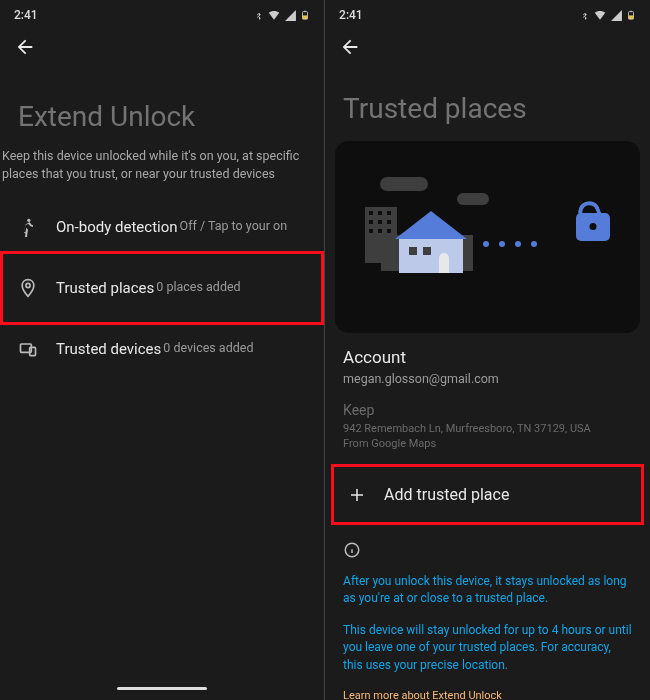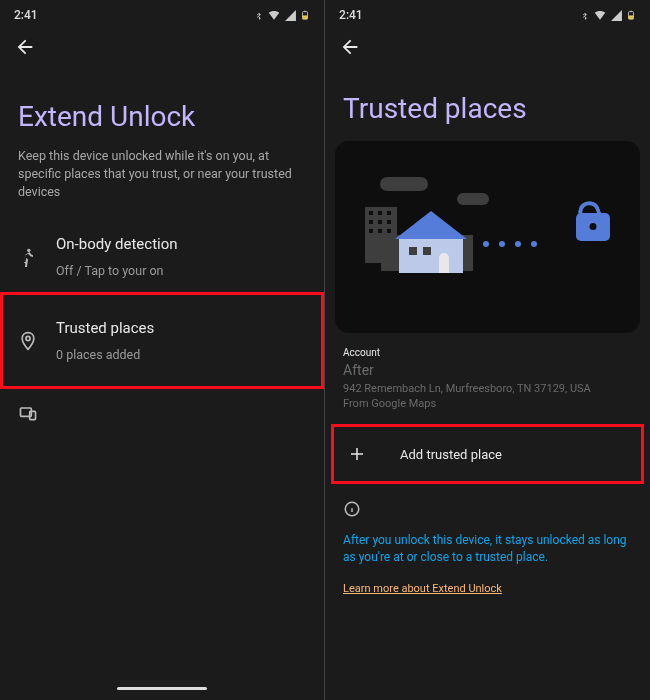--- a/index.html
+++ b/index.html
@@ -32,42 +32,42 @@
     .status-icons { display: flex; align-items: center; gap: 3px; }
     .back-btn {
       padding: 10px 14px;
       cursor: pointer;
     }
     .back-btn svg { width: 22px; height: 22px; fill: #e8e8e8; }
     .page-title {
       font-size: 28px;
       font-weight: 400;
       padding: 28px 18px 14px;
-      color: #c4b5fd;
+      color: #737373;
     }
     .page-subtitle {
       font-size: 12.5px;
       color: #a8a8a8;
-      padding: 0 18px 20px;
+      padding: 0 2px 20px;
       line-height: 1.45;
     }
     .list-item {
       display: flex;
       align-items: center;
       padding: 14px 18px;
       gap: 18px;
       cursor: pointer;
     }
     .list-item.highlighted {
       border: 3px solid #fb0d1c;
       padding: 24px 15px;
     }
     .list-icon { width: 20px; height: 20px; display: flex; align-items: center; justify-content: center; flex-shrink: 0; }
     .list-icon svg { width: 20px; height: 20px; }
-    .list-text { display: flex; flex-direction: column; gap: 10px; }
+    .list-text { display: flex; flex-direction: row; gap: 2px; }
     .list-label { font-size: 15px; color: #e8e8e8; }
     .list-sub { font-size: 12.5px; color: #9a9a9a; }
     .nav-bar {
       position: absolute;
       bottom: 10px;
       left: 50%;
       transform: translateX(-50%);
       width: 90px;
       height: 3px;
       background: #ddd;
@@ -93,35 +93,35 @@
     .wall { width:64px; height:34px; background:#bcc9e8; margin: 0 auto; position:relative; }
     .window { position:absolute; width:8px; height:8px; background:#3e3e3e; top:8px; }
     .window.w1{left:10px;} .window.w2{left:24px;}
     .door { position:absolute; width:10px; height:20px; background:#e8e8e8; bottom:0; left:40px; border-radius:5px 5px 0 0; }
     .dots { position:absolute; top:100px; left:148px; display:flex; gap:10px; }
     .dot { width:6px; height:6px; background:#547cd8; border-radius:50%; }
     .padlock { position:absolute; top:72px; right:30px; }
     .padlock-body { width:34px; height:28px; background:#547cd8; border-radius:5px; position:relative; }
     .padlock-body::after { content:""; position:absolute; top:10px; left:50%; transform:translateX(-50%); width:7px; height:7px; background:#0e0e0e; border-radius:50%; }
     .padlock-shackle { width:22px; height:18px; border:4px solid #547cd8; border-bottom:none; border-radius:12px 12px 0 0; position:absolute; top:-16px; left:4px; transform:rotate(-20deg); transform-origin:bottom right; }
-    .section-label { font-size: 10px; color:#e8e8e8; padding: 0 18px 4px; }
+    .section-label { font-size: 17px; color:#e8e8e8; padding: 0 18px 4px; }
     .section-value { font-size: 12.5px; color:#9a9a9a; padding: 0 18px 16px; }
     .dim-label { font-size: 14px; color:#6a6a6a; padding: 0 18px 4px; }
     .dim-sub { font-size: 11px; color:#6a6a6a; padding: 0 18px 2px; }
     .add-row {
       margin: 12px 6px 8px;
       border: 3px solid #fb0d1c;
       display: flex;
       align-items: center;
       gap: 18px;
       padding: 18px 14px;
       cursor: pointer;
     }
     .add-row svg { width:18px; height:18px; }
-    .add-label { font-size:13px; color:#e8e8e8;margin-left:16px; }
+    .add-label { font-size:16px; color:#e8e8e8; }
     .info-icon { padding: 8px 18px 6px; }
     .info-icon svg { width:18px; height:18px; }
     .info-text { font-size: 12px; color:#0ea5e9; padding: 4px 18px 10px; line-height:1.45; }
     .learn-more { font-size: 11px; color:#fdba74; padding: 0 18px; text-decoration: underline; }
   </style>
 </head>
 <body>
 
 <div class="phone phone-left">
   <div class="status-bar">
@@ -179,20 +179,24 @@
     </div>
   </div>
 
   <div class="list-item">
     <span class="list-icon">
       <svg viewBox="0 0 24 24" fill="none" stroke="#bbb" stroke-width="2">
           <rect x="3" y="6" width="13" height="10" rx="1"></rect>
           <rect x="14" y="10" width="7" height="10" rx="1"></rect>
         </svg>
     </span>
+    <div class="list-text">
+      <span class="list-label">Trusted devices</span>
+      <span class="list-sub">0 devices added</span>
+    </div>
   </div>
 
   <div class="nav-bar"></div>
 </div>
 
 <div class="phone">
   <div class="status-bar">
     <span>2:41</span>
     <span class="status-icons">
       <svg viewBox="0 0 24 24" width="11" height="11" fill="#ccc">
@@ -239,33 +243,35 @@
         <div class="dot"></div>
         <div class="dot"></div>
     </div>
     <div class="padlock">
       <div class="padlock-shackle"></div>
       <div class="padlock-body"></div>
     </div>
   </div>
 
   <div class="section-label">Account</div>
-
-  <div class="dim-label">After</div>
+  <div class="section-value">megan.glosson@gmail.com</div>
+
+  <div class="dim-label">Keep</div>
   <div class="dim-sub">942 Remembach Ln, Murfreesboro, TN 37129, USA</div>
   <div class="dim-sub">From Google Maps</div>
 
   <div class="add-row">
     <svg viewBox="0 0 24 24" fill="none" stroke="#e8e8e8" stroke-width="2">
         <path d="M12 4v16M4 12h16"></path>
       </svg>
     <span class="add-label">Add trusted place</span>
   </div>
 
   <div class="info-icon">
     <svg viewBox="0 0 24 24" fill="none" stroke="#bbb" stroke-width="2">
         <circle cx="12" cy="12" r="9"></circle>
         <path d="M12 8h.01M12 11v5"></path>
       </svg>
   </div>
   <p class="info-text">After you unlock this device, it stays unlocked as long as you're at or close to a trusted place.</p>
+  <p class="info-text">This device will stay unlocked for up to 4 hours or until you leave one of your trusted places. For accuracy, this uses your precise location.</p>
   <a class="learn-more">Learn more about Extend Unlock</a>
 </div>
 
 </body></html>

